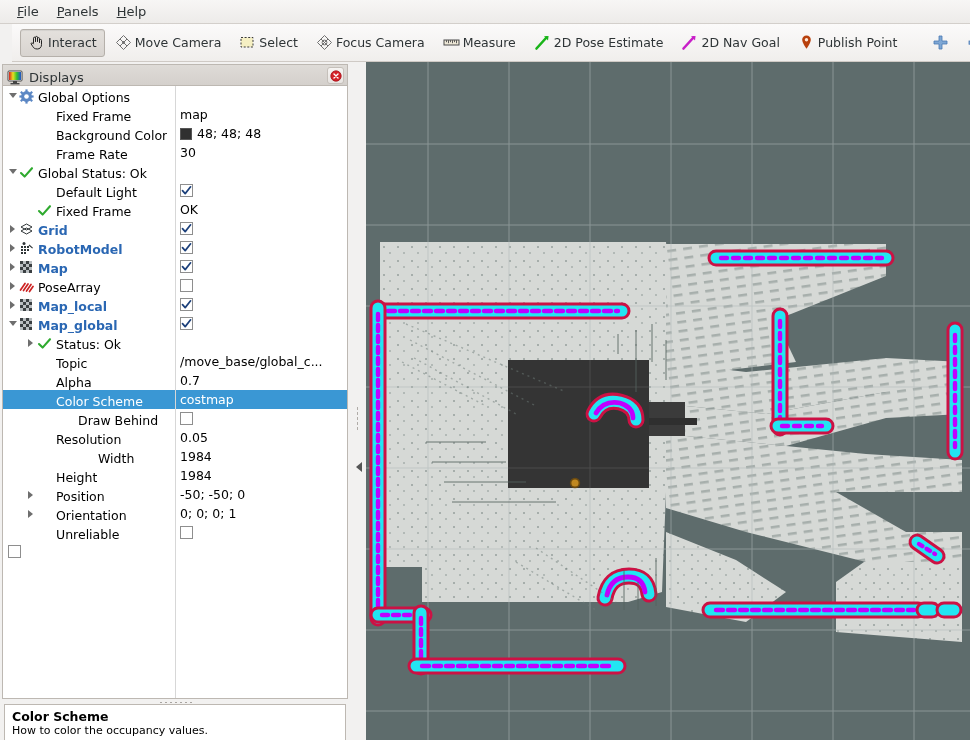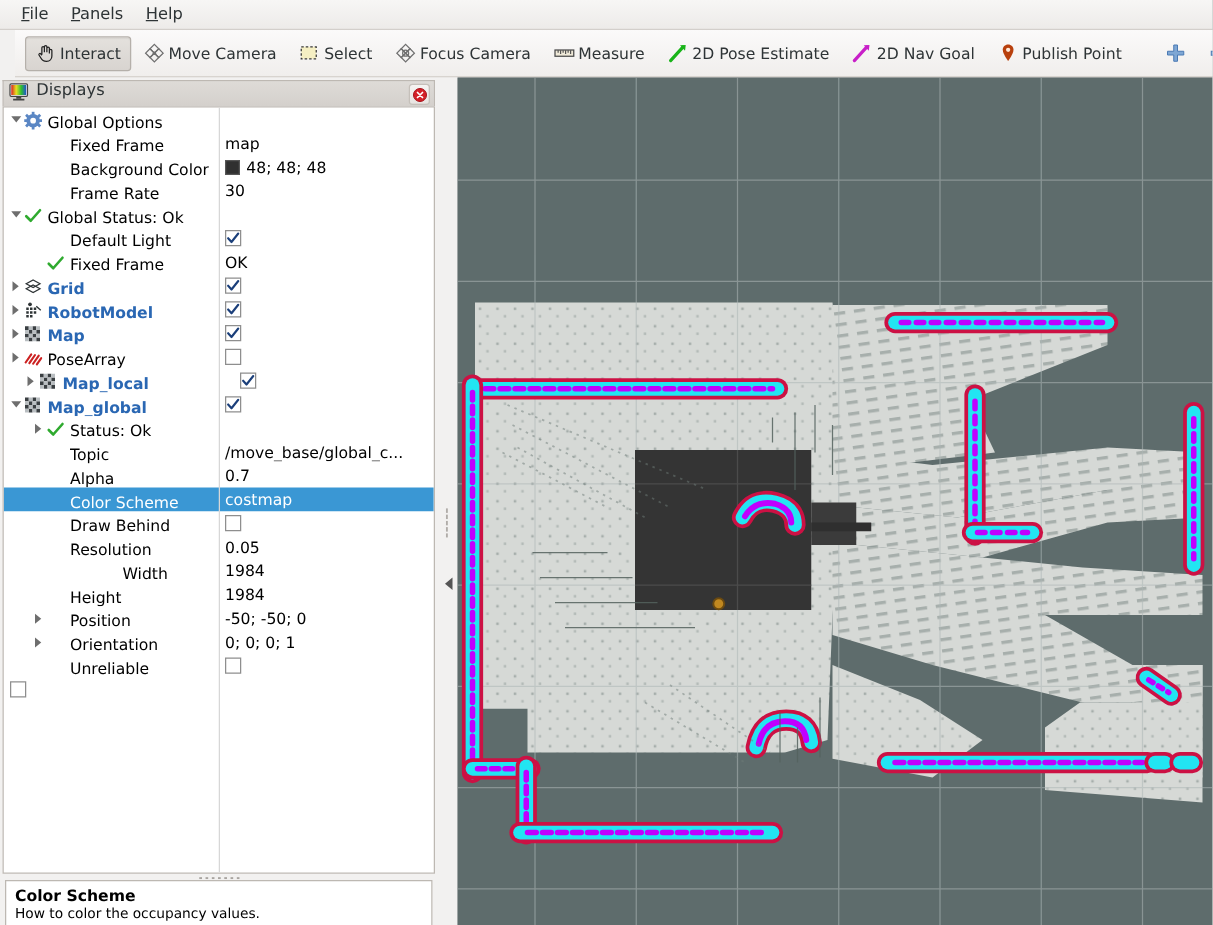--- a/index.html
+++ b/index.html
@@ -66,21 +66,21 @@
 
   
   #leftpanel {
     position: absolute; left: 0; top: 62px; width: 352px; height: 678px;
     background: #f2f1f0;
   }
   #panel-title {
     position: absolute; left: 2px; top: 2px; width: 346px; height: 21px;
     background: linear-gradient(to bottom,#dedbd7 0%, #d4d0cc 100%);
     border: 1px solid #bdb8b2; border-bottom: none;
-    display: flex; align-items: flex-start; padding: 0 4px;
+    display: flex; align-items: flex-end; padding: 0 4px;
   }
   #panel-title .ttl {
     font-size: 13px; color: #2e3436; margin-left: 6px; font-weight: 400;
   }
   .close-btn {
     position: absolute; right: 3px; top: 2px;
     width: 17px; height: 17px; border-radius: 3px;
     background: linear-gradient(to bottom,#f6f4f2,#e7e4e1);
     border: 1px solid #c5c0ba;
     display:flex;align-items:center;justify-content:center; cursor: default;
@@ -536,21 +536,21 @@
                   </g>
                 </svg>
               </span>
               <span class="tlabel">PoseArray</span>
             </div>
             <div class="tcol-val">
               <span class="cbx"></span>
             </div>
           </div>
           <div class="trow">
-            <div class="tcol-name" style="padding-left: 4px; margin-left: 12px;">
+            <div class="tcol-name" style="padding-left: 4px;">
               <span class="tw">
                 <span class="tri-r"></span>
               </span>
               <span class="ticon">
                 <svg width="15" height="15" viewBox="0 0 15 15">
                   <g fill="#3a3f42">
                     <rect x="1" y="1" width="3" height="3"></rect>
                     <rect x="7" y="1" width="3" height="3"></rect>
                     <rect x="4" y="4" width="3" height="3"></rect>
                     <rect x="10" y="4" width="3" height="3"></rect>
@@ -658,21 +658,21 @@
             <div class="tcol-name" style="padding-left: 22px;">
               <span class="tw"></span>
               <span class="ticon"></span>
               <span class="tlabel">Color Scheme</span>
             </div>
             <div class="tcol-val">
               <span class="tval">costmap</span>
             </div>
           </div>
           <div class="trow">
-            <div class="tcol-name" style=" gap: 11px;">
+            <div class="tcol-name" style="padding-left: 22px; gap: 11px;">
               <span class="tw"></span>
               <span class="ticon"></span>
               <span class="tlabel">Draw Behind</span>
             </div>
             <div class="tcol-val">
               <span class="cbx"></span>
             </div>
           </div>
           <div class="trow">
             <div class="tcol-name" style="padding-left: 22px;">

